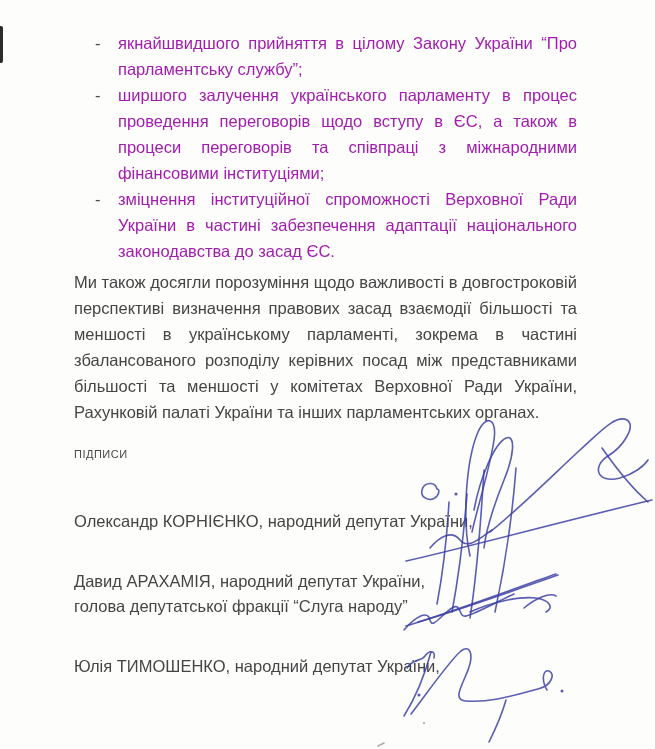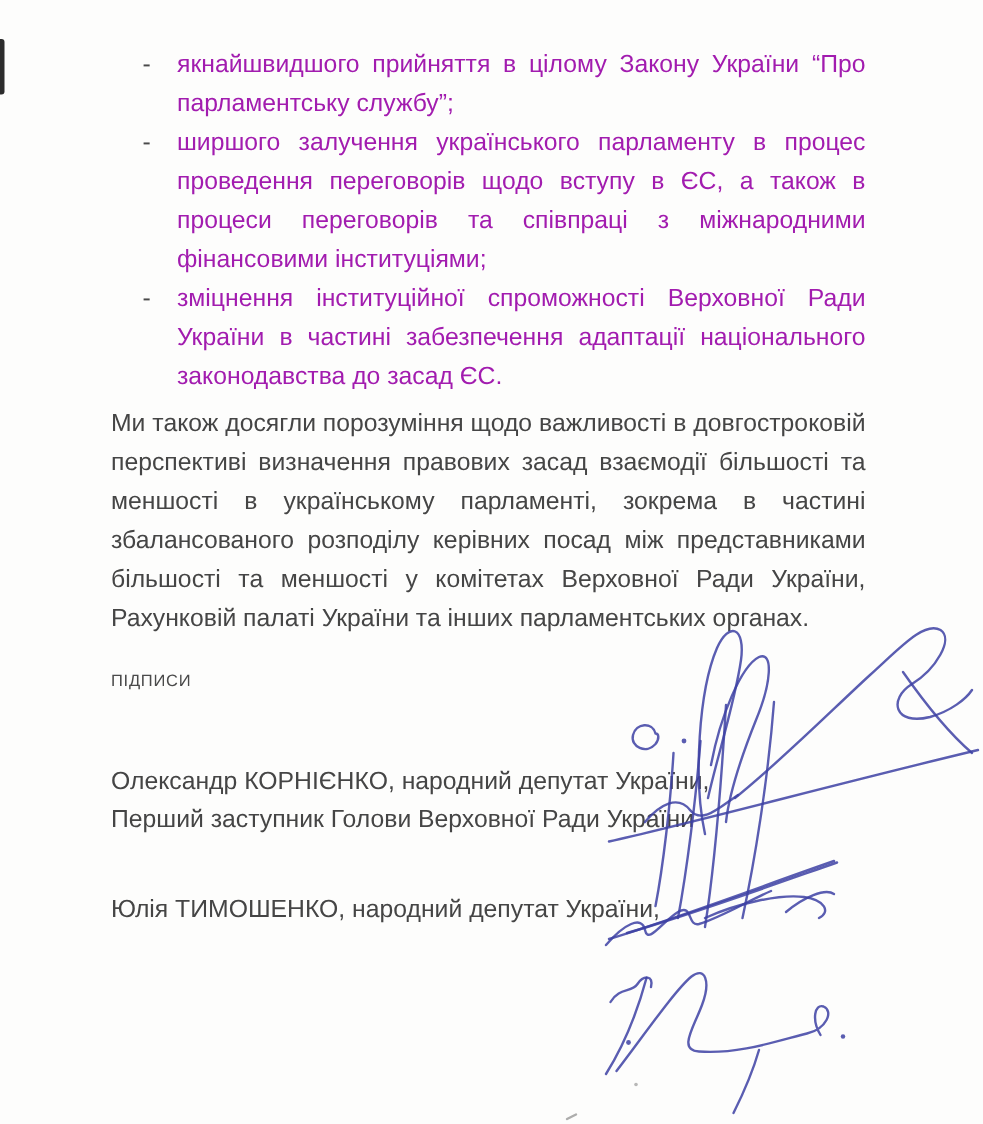--- a/index.html
+++ b/index.html
@@ -128,21 +128,24 @@
       </div>
     </div>
 
     <div class="paragraph">Ми також досягли порозуміння щодо важливості в довгостроковій перспективі визначення правових засад взаємодії більшості та меншості в українському парламенті, зокрема в частині збалансованого розподілу керівних посад між представниками більшості та меншості у комітетах Верховної Ради України, Рахунковій палаті України та інших парламентських органах.</div>
 
     <div class="sign-heading">ПІДПИСИ</div>
 
     <div class="signatories">
       <div class="signatory">
         <span class="sig-name">Олександр КОРНІЄНКО, народний депутат України,</span>
-        <span class="sig-title">Перший заступник Голови Верховної Ради України</span>
+      </div>
+      <div class="signatory">
+        <span class="sig-name">Давид АРАХАМІЯ, народний депутат України,</span>
+        <span class="sig-title">голова депутатської фракції “Слуга народу”</span>
       </div>
       <div class="signatory">
         <span class="sig-name">Юлія ТИМОШЕНКО, народний депутат України,</span>
 
       </div>
     </div>
 
   </div>
 
   <svg class="ink-overlay" viewBox="0 0 655 749">

